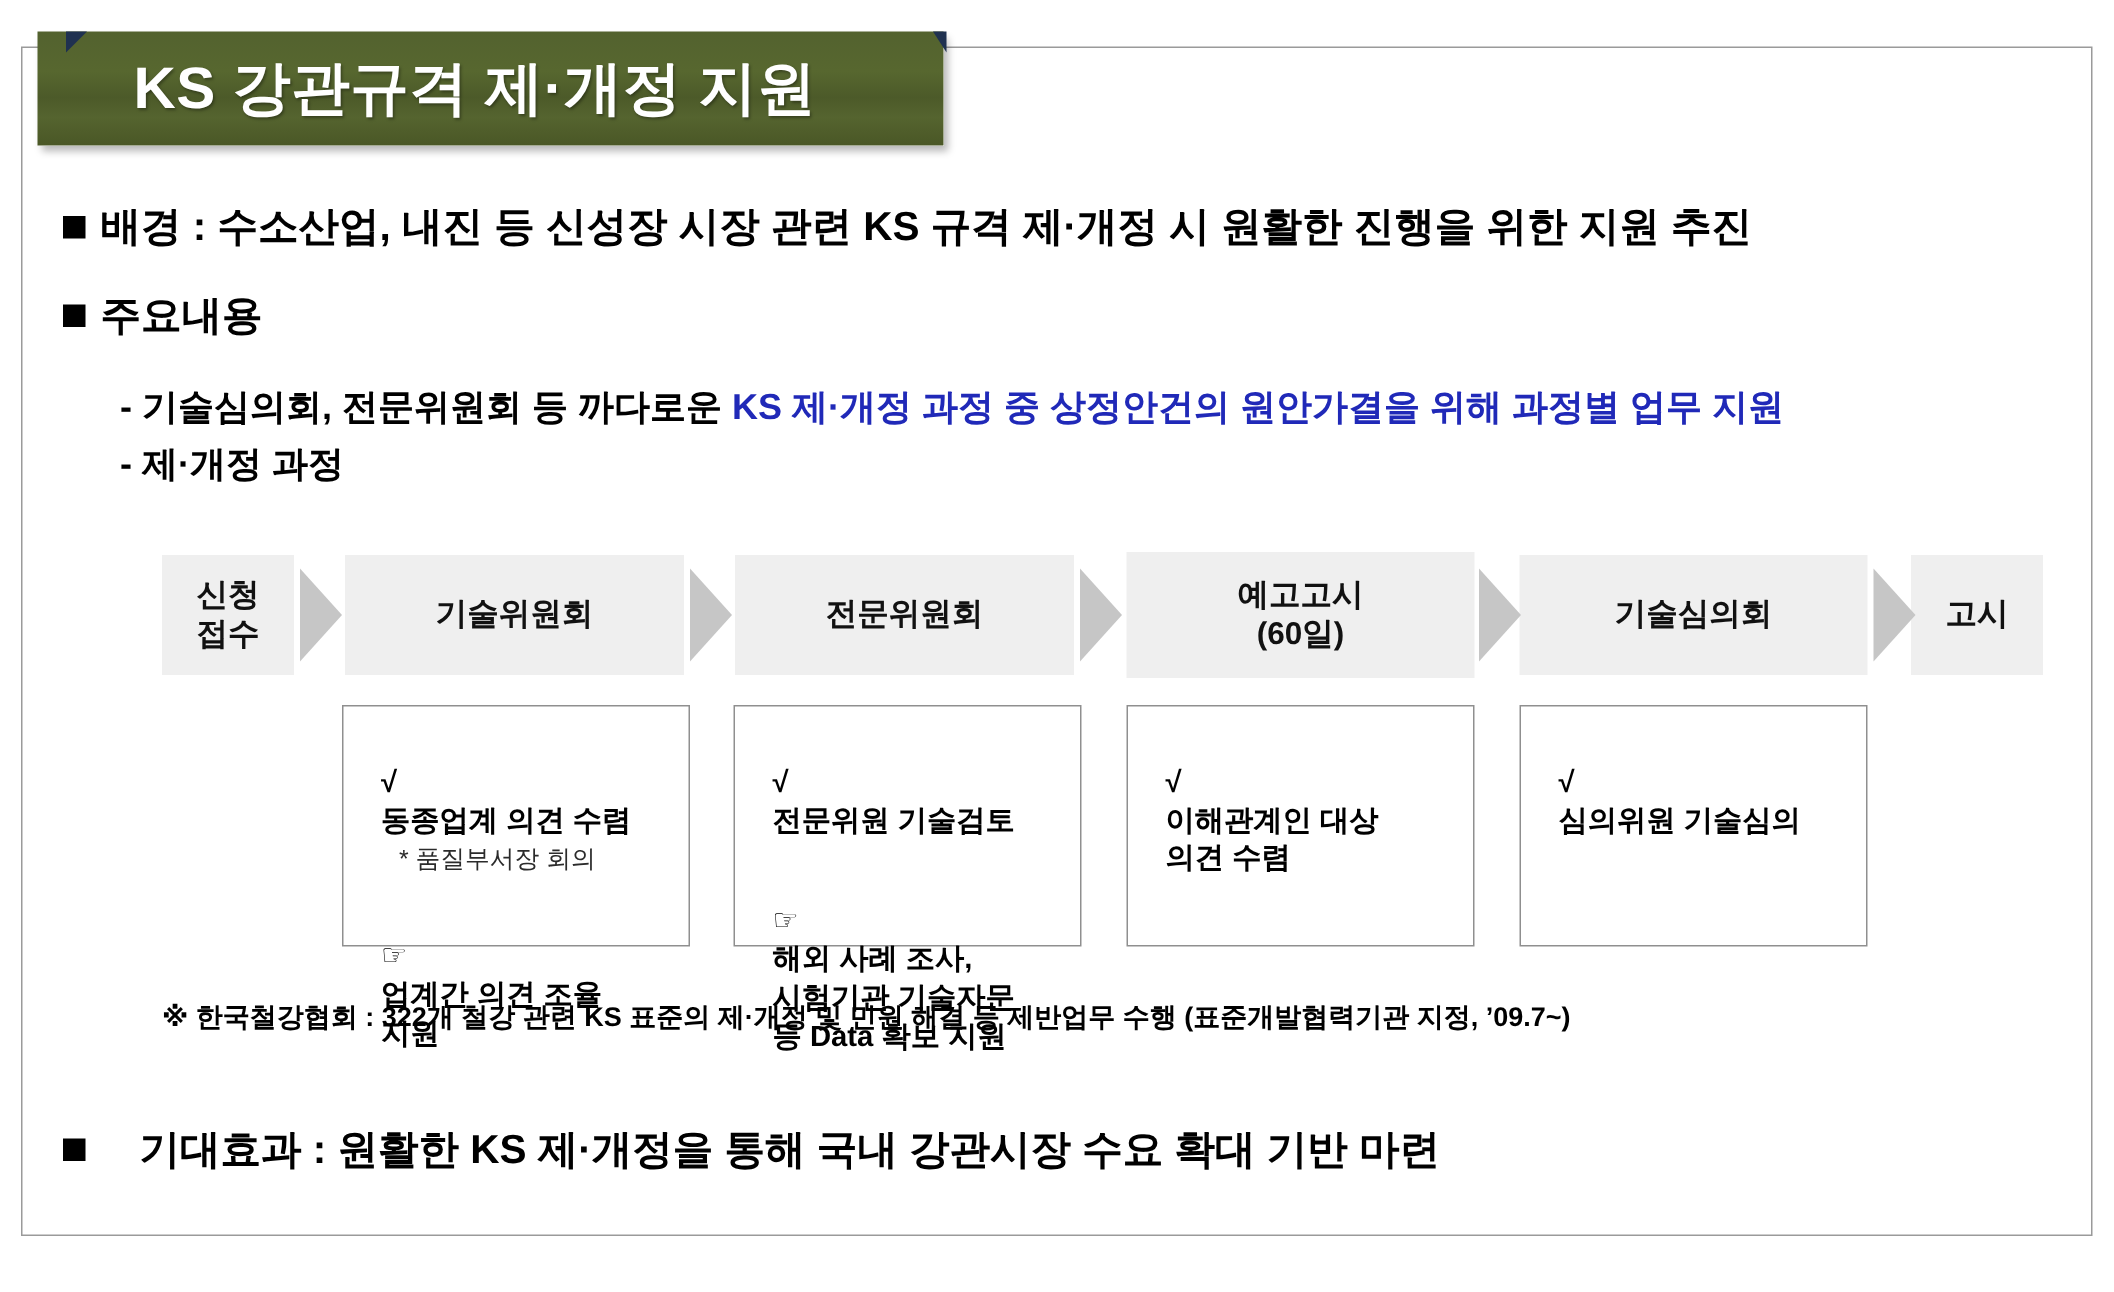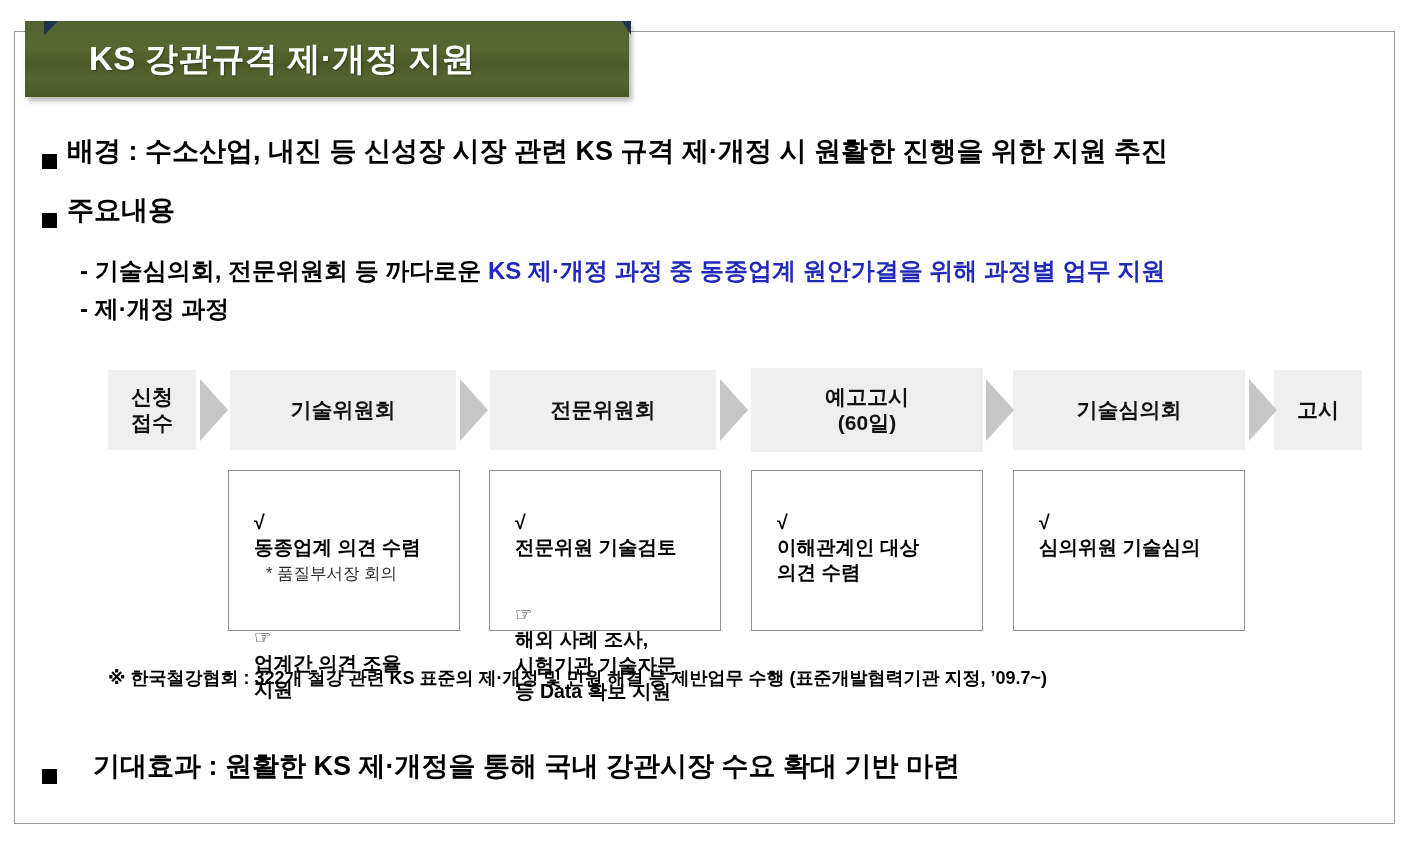--- a/index.html
+++ b/index.html
@@ -49,21 +49,21 @@
                 #4a5726 100%);
     box-shadow: 3px 4px 5px rgba(0,0,0,0.28);
     display: flex;
     align-items: center;
     box-sizing: border-box;
     padding-left: 64px;
     z-index: 4;
   }
   .title-banner .title-text {
     color: #ffffff;
-    font-size: 33px;
+    font-size: 39px;
     font-weight: bold;
     letter-spacing: 0.3px;
     text-shadow: 1px 1px 2px rgba(0,0,0,0.35);
     white-space: nowrap;
   }
   
   .fold-left {
     position: absolute;
     left: 44px;
     top: 21px;
@@ -79,21 +79,21 @@
     width: 0; height: 0;
     border-right: 9px solid #1f3150;
     border-bottom: 14px solid transparent;
     z-index: 5;
   }
 
   
   .bullet-line {
     position: absolute;
     display: flex;
-    align-items: flex-end;
+    align-items: center;
     white-space: nowrap;
   }
   .sq {
     display: inline-block;
     width: 15px;
     height: 15px;
     background: #000;
     margin-right: 10px;
     position: relative;
     top: 0px;
@@ -201,21 +201,21 @@
     <span class="sq"></span>
     <span class="lvl1-text">배경 : 수소산업, 내진 등 신성장 시장 관련 KS 규격 제·개정 시 원활한 진행을 위한 지원 추진</span>
   </div>
 
   <div class="bullet-line main-line">
     <span class="sq"></span>
     <span class="lvl1-text">주요내용</span>
   </div>
 
   <div class="dash-line dash-1">
-    <span>-  기술심의회, 전문위원회 등 까다로운 </span><span class="blue">KS 제·개정 과정 중 동종업계 원안가결을 위해 과정별 업무 지원</span>
+    <span>-  기술심의회, 전문위원회 등 까다로운 </span><span class="blue">KS 제·개정 과정 중 상정안건의 원안가결을 위해 과정별 업무 지원</span>
   </div>
   <div class="dash-line dash-2">
     <span>-  제·개정 과정</span>
   </div>
 
   <div class="flow">
 
     <div class="flow-box" style="left:108px; top:370px; width:88px; height:80px;">
       <span style="white-space:pre-line">신청
 접수</span>

